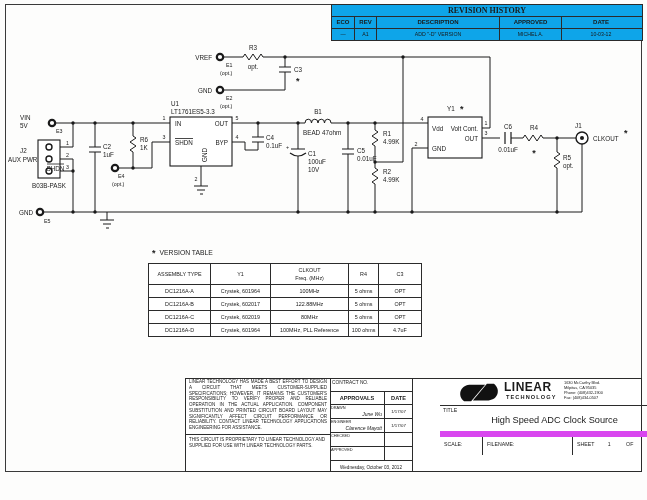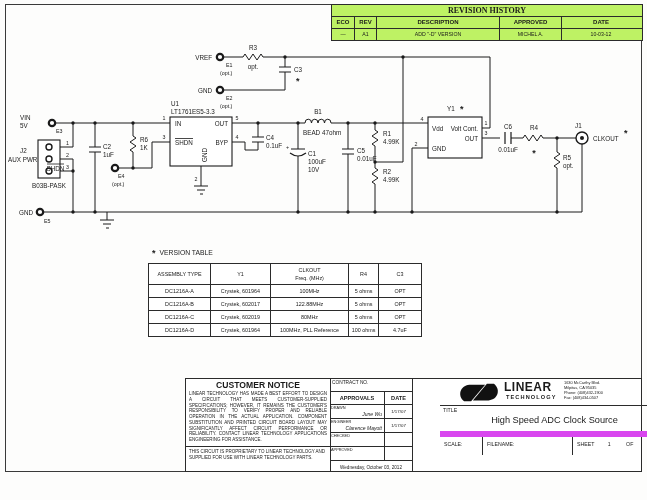--- a/index.html
+++ b/index.html
@@ -1,19 +1,19 @@
 <!DOCTYPE html>
 <html><head>
 <meta charset="utf-8">
 <style>
   html,body{margin:0;padding:0;background:#e8e8e8;}
   .page{position:relative;width:647px;height:500px;background:#fdfdfc;font-family:"Liberation Sans",sans-serif;color:#1a1a1a;overflow:hidden;}
   .frame{position:absolute;left:5px;top:4px;width:635px;height:466px;border:1px solid #3a3a3a;}
   
-  .rev{position:absolute;left:331px;top:4px;width:310px;border:1px solid #2b2b2b;background:#bef264;}
+  .rev{position:absolute;left:331px;top:4px;width:310px;border:1px solid #2b2b2b;background:#0ea5e9;}
   .rev .title{font-family:"Liberation Serif",serif;font-weight:bold;font-size:8px;text-align:center;border-bottom:1px solid #2b2b2b;height:11px;line-height:11px;}
   .rev .row{display:grid;grid-template-columns:23px 22px 123px 62px 78px;}
   .rev .row.h{font-weight:bold;font-size:6px;border-bottom:1px solid #2b2b2b;}
   .rev .row.d{font-size:5.2px;}
   .rev .row div{border-right:1px solid #2b2b2b;text-align:center;height:11px;line-height:11px;overflow:hidden;}
   .rev .row div:last-child{border-right:none;}
   
   .vt-title{position:absolute;left:152px;top:248px;font-size:6.8px;}
   .vt-title .st{font-size:9px;font-weight:bold;vertical-align:-1px;margin-right:4px;}
   .vt{position:absolute;left:148px;top:263px;width:272px;border:1px solid #2b2b2b;background:#fff;}
@@ -282,21 +282,20 @@
       <div>DC1216A-D</div>
         <div>Crystek, 601964</div>
         <div>100MHz, PLL Reference</div>
         <div>100 ohms</div>
         <div>4.7uF</div>
     </div>
   </div>
 
   <div class="tb">
     <div class="notice">
-      <h1>CUSTOMER NOTICE</h1>
       <div class="body">LINEAR TECHNOLOGY HAS MADE A BEST EFFORT TO DESIGN A CIRCUIT THAT MEETS CUSTOMER-SUPPLIED SPECIFICATIONS; HOWEVER, IT REMAINS THE CUSTOMER'S RESPONSIBILITY TO VERIFY PROPER AND RELIABLE OPERATION IN THE ACTUAL APPLICATION. COMPONENT SUBSTITUTION AND PRINTED CIRCUIT BOARD LAYOUT MAY SIGNIFICANTLY AFFECT CIRCUIT PERFORMANCE OR RELIABILITY. CONTACT LINEAR TECHNOLOGY APPLICATIONS ENGINEERING FOR ASSISTANCE.</div>
       <div class="prop">THIS CIRCUIT IS PROPRIETARY TO LINEAR TECHNOLOGY AND SUPPLIED FOR USE WITH LINEAR TECHNOLOGY PARTS.</div>
     </div>
     <div class="mid">
       <div class="contract">CONTRACT NO.</div>
       <div class="aph">
         <div>APPROVALS</div>
         <div>DATE</div>
       </div>
       <div class="ar">

